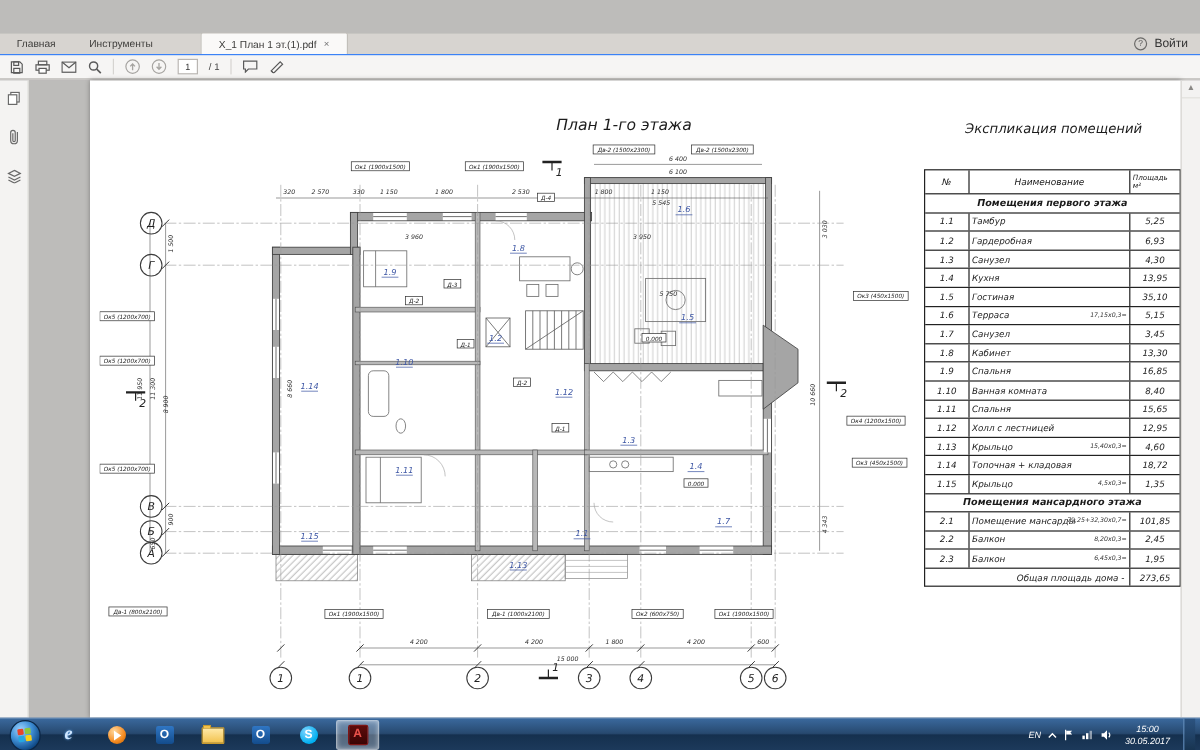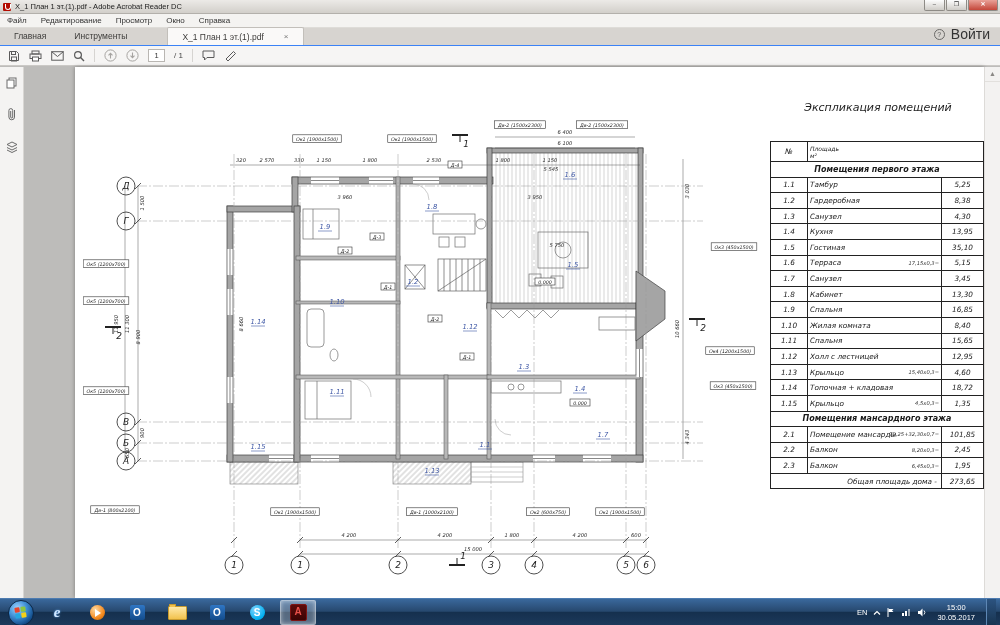--- a/index.html
+++ b/index.html
@@ -12,21 +12,21 @@
   .titlebar .appicon:after{content:"";position:absolute;left:2px;top:1.5px;width:4px;height:5px;border:1px solid #fff;border-top:none;border-radius:0 0 3px 3px;}
   .winbtns{margin-left:auto;display:flex;align-items:flex-start;height:13px;}
   .winbtn{width:19px;height:10px;margin-top:0;border:1px solid #8e8b86;border-top:none;background:linear-gradient(#fdfdfd,#cfccc7);font-size:6px;line-height:9px;text-align:center;color:#333;border-radius:0 0 2px 2px;margin-right:1px;}
   .winbtn.close{width:28px;background:linear-gradient(#e9a197,#c4473a);color:#fff;font-weight:bold;margin-right:2px;}
 
   .menubar{position:absolute;left:0;top:14px;width:1000px;height:13px;background:#f4f3f1;border-bottom:1px solid #dedcd8;display:flex;align-items:center;font-size:8px;color:#333;}
   .menubar span{margin:0 7px;}
 
   .tabbar{position:absolute;left:0;top:28px;width:1000px;height:17px;background:#d7d4d0;border-bottom:5px solid #3b82f6;display:flex;align-items:flex-end;font-size:8.5px;color:#3c3b39;}
   .tab{padding:3px 14px;height:11px;}
-  .tab.doc{background:#faf9f8;border:1px solid #c2bfba;border-bottom:none;border-radius:2px 2px 0 0;margin-left:26px;display:flex;gap:20px;align-items:center;}
+  .tab.doc{background:#faf9f8;border:1px solid #c2bfba;border-bottom:none;border-radius:2px 2px 0 0;margin-left:26px;display:flex;gap:6px;align-items:center;}
   .tab.doc .x{color:#777;font-size:8px;}
   .tabbar-right{margin-left:auto;display:flex;align-items:center;gap:6px;margin-right:10px;margin-bottom:3px;}
   .helpcircle{width:9px;height:9px;border:1px solid #6b6a68;border-radius:50%;font-size:7px;line-height:9px;text-align:center;color:#555;}
 
   .toolbar{position:absolute;left:0;top:46px;width:1000px;height:20px;background:#f6f5f4;border-bottom:1px solid #cbc9c6;display:flex;align-items:center;gap:9px;padding-left:8px;box-sizing:border-box;font-size:8px;color:#444;}
   .toolbar svg{display:block;}
   .tdiv{width:1px;height:13px;background:#d6d4d1;}
   .pagebox{width:15px;height:11px;border:1px solid #b9b6b2;background:#fff;font-size:7.5px;text-align:center;color:#333;padding:0;}
 
   
@@ -65,21 +65,21 @@
   .tbtn{width:34px;height:23px;margin-left:6px;display:flex;align-items:center;justify-content:center;border-radius:2px;flex:0 0 auto;}
   .tbtn.active{background:rgba(255,255,255,.28);border:1px solid rgba(255,255,255,.45);box-shadow:inset 0 0 4px rgba(255,255,255,.5);}
   .ie{color:#cfe6ff;font:italic bold 15px "Liberation Serif",serif;text-shadow:0 0 2px #6db5ff;}
   .wmp{width:15px;height:15px;border-radius:50%;background:radial-gradient(circle at 35% 30%,#ffd9a0,#f58a1f 60%,#b35a00);display:flex;align-items:center;justify-content:center;}
   .wmp i{width:0;height:0;border-left:6px solid #fff;border-top:4px solid transparent;border-bottom:4px solid transparent;margin-left:2px;}
   .osq{width:15px;height:15px;background:linear-gradient(#2f76c4,#134c8c);border-radius:2px;color:#fff;font-size:10px;font-weight:bold;text-align:center;line-height:15px;}
   .folder{width:17px;height:12px;background:linear-gradient(#ffe9a8,#f2c24d);border-radius:1px;position:relative;border:1px solid #c99b2e;}
   .folder:before{content:"";position:absolute;left:0;top:-3px;width:7px;height:3px;background:#f2c24d;border-radius:1px 1px 0 0;border:1px solid #c99b2e;border-bottom:none;box-sizing:border-box;}
   .skype{width:15px;height:15px;border-radius:50%;background:radial-gradient(circle at 35% 30%,#7fd4ff,#00aff0 70%);color:#fff;font-size:10px;font-weight:bold;text-align:center;line-height:15px;}
   .acro{width:15px;height:15px;background:linear-gradient(#5d0b0b,#3a0404);border:1px solid #7e1414;border-radius:2px;color:#e8514a;font-size:10px;font-weight:bold;text-align:center;line-height:14px;}
-  .tray{margin-left:auto;display:flex;align-items:center;gap:6px;color:#fff;font-size:7.5px;padding-right:4px;}
+  .tray{margin-left:auto;display:flex;align-items:center;gap:6px;color:#fff;font-size:7.5px;padding-right:4px;font-style:italic;}
   .tray svg{display:block;}
   .clock{text-align:center;line-height:1.25;margin-left:4px;}
   .showdesk{width:9px;height:27px;border-left:1px solid #5d87b5;background:linear-gradient(#2c5380,#17334f);margin-left:5px;}
 
   
   .axisline{stroke:#9a9a9a;stroke-width:.5;stroke-dasharray:10 2 2 2;}
   .axc{fill:none;stroke:#3c3c3c;stroke-width:.9;}
   .axt{font:italic 9px "DejaVu Sans";fill:#222;text-anchor:middle;}
   .dim{font:italic 5.2px "DejaVu Sans";fill:#2e2e2e;text-anchor:middle;}
   .dimline{stroke:#555;stroke-width:.5;}
@@ -89,48 +89,32 @@
   .room{font:italic 6.8px "DejaVu Sans";fill:#3e57a5;text-anchor:middle;}
   .rline{stroke:#3e57a5;stroke-width:.6;}
   .sect{font:italic bold 8px "DejaVu Sans";fill:#222;text-anchor:middle;}
   .lvl{font:italic 4.8px "DejaVu Sans";fill:#222;text-anchor:middle;}
 </style>
 </head>
 <body>
 
 <div class="screen">
 
-  <div class="titlebar">
-    <span class="appicon"></span>
-    <span>X_1 План 1 эт.(1).pdf - Adobe Acrobat Reader DC</span>
-    <div class="winbtns">
-      <div class="winbtn">–</div>
-      <div class="winbtn">❐</div>
-      <div class="winbtn close">✕</div>
-    </div>
-  </div>
-
-  <div class="menubar">
-    <span>Файл</span>
-    <span>Редактирование</span>
-    <span>Просмотр</span>
-    <span>Окно</span>
-    <span>Справка</span>
-  </div>
+
 
   <div class="tabbar">
     <div class="tab">Главная</div>
     <div class="tab">Инструменты</div>
     <div class="tab doc">
       <span>X_1 План 1 эт.(1).pdf</span>
       <span class="x">×</span>
     </div>
     <div class="tabbar-right">
       <span class="helpcircle">?</span>
-      <span style="font-size:14px;color:#333;">Войти</span>
+      <span style="font-size:10px;color:#333;">Войти</span>
     </div>
   </div>
 
   <div class="toolbar">
     <span>
         <svg width="12" height="12" viewBox="0 0 12 12">
           <path d="M1.5 1.5h7l2 2v7h-9z" fill="none" stroke="#5a5a5a"></path>
           <rect x="3.5" y="7" width="5" height="4" fill="none" stroke="#5a5a5a"></rect>
           <rect x="3.5" y="1.5" width="4" height="3" fill="none" stroke="#5a5a5a"></rect>
         </svg>
@@ -193,20 +177,21 @@
             <path d="M7.5 3v7a2.8 2.8 0 0 1-5.6 0V3.5a1.9 1.9 0 0 1 3.8 0V10a1 1 0 0 1-2 0V4" fill="none" stroke="#6a6a6a"></path>
           </svg></span>
       <span><svg width="12" height="12" viewBox="0 0 12 12">
             <path d="M6 1 11 3.5 6 6 1 3.5z" fill="none" stroke="#6a6a6a"></path>
             <path d="M1 6.5 6 9l5-2.5" fill="none" stroke="#6a6a6a"></path>
             <path d="M1 9 6 11.5 11 9" fill="none" stroke="#6a6a6a"></path>
           </svg></span>
     </div>
 
     <div class="page">
+      <div class="plan-title">План 1-го этажа</div>
       <div class="expl-title">Экспликация помещений</div>
 
       <svg id="plan" style="position:absolute;left:8px;top:52px;" width="690" height="478" viewBox="0 0 690 478">
         <defs>
           <pattern id="hv" width="4" height="4" patternUnits="userSpaceOnUse">
               <line x1="1" y1="0" x2="1" y2="4" stroke="#c3c3c3" stroke-width=".7"></line>
             </pattern>
           <pattern id="hd" width="4" height="4" patternUnits="userSpaceOnUse" patternTransform="rotate(45)">
               <line x1="1" y1="0" x2="1" y2="4" stroke="#b5b5b5" stroke-width=".8"></line>
             </pattern>
@@ -493,34 +478,35 @@
           <line x1="30" y1="208" x2="30" y2="215" stroke="#222" stroke-width="1"></line>
           <text x="36" y="220" class="axt">2</text>
           <line x1="606" y1="200" x2="622" y2="200" stroke="#222" stroke-width="2"></line>
           <line x1="614" y1="200" x2="614" y2="207" stroke="#222" stroke-width="1"></line>
           <text x="620" y="212" class="axt">2</text>
         </svg>
 
       <div class="expl" id="expl-table">
           <div class="erow head">
             <div class="ec num">№</div>
+            <div class="ec nm" style="justify-content: center;">Наименование</div>
             <div class="ec ar" style="font-size: 6px;">Площадь м²</div>
           </div>
           <div class="erow sect">
             <div class="ec ">Помещения первого этажа</div>
           </div>
           <div class="erow ">
             <div class="ec num">1.1</div>
             <div class="ec nm">Тамбур</div>
             <div class="ec ar">5,25</div>
           </div>
           <div class="erow ">
             <div class="ec num">1.2</div>
             <div class="ec nm">Гардеробная</div>
-            <div class="ec ar">8,38</div>
+            <div class="ec ar">6,93</div>
           </div>
           <div class="erow ">
             <div class="ec num">1.3</div>
             <div class="ec nm">Санузел</div>
             <div class="ec ar">4,30</div>
           </div>
           <div class="erow ">
             <div class="ec num">1.4</div>
             <div class="ec nm">Кухня</div>
             <div class="ec ar">13,95</div>
@@ -545,21 +531,21 @@
             <div class="ec nm">Кабинет</div>
             <div class="ec ar">13,30</div>
           </div>
           <div class="erow ">
             <div class="ec num">1.9</div>
             <div class="ec nm">Спальня</div>
             <div class="ec ar">16,85</div>
           </div>
           <div class="erow ">
             <div class="ec num">1.10</div>
-            <div class="ec nm">Жилая комната</div>
+            <div class="ec nm">Ванная комната</div>
             <div class="ec ar">8,40</div>
           </div>
           <div class="erow ">
             <div class="ec num">1.11</div>
             <div class="ec nm">Спальня</div>
             <div class="ec ar">15,65</div>
           </div>
           <div class="erow ">
             <div class="ec num">1.12</div>
             <div class="ec nm">Холл с лестницей</div>

